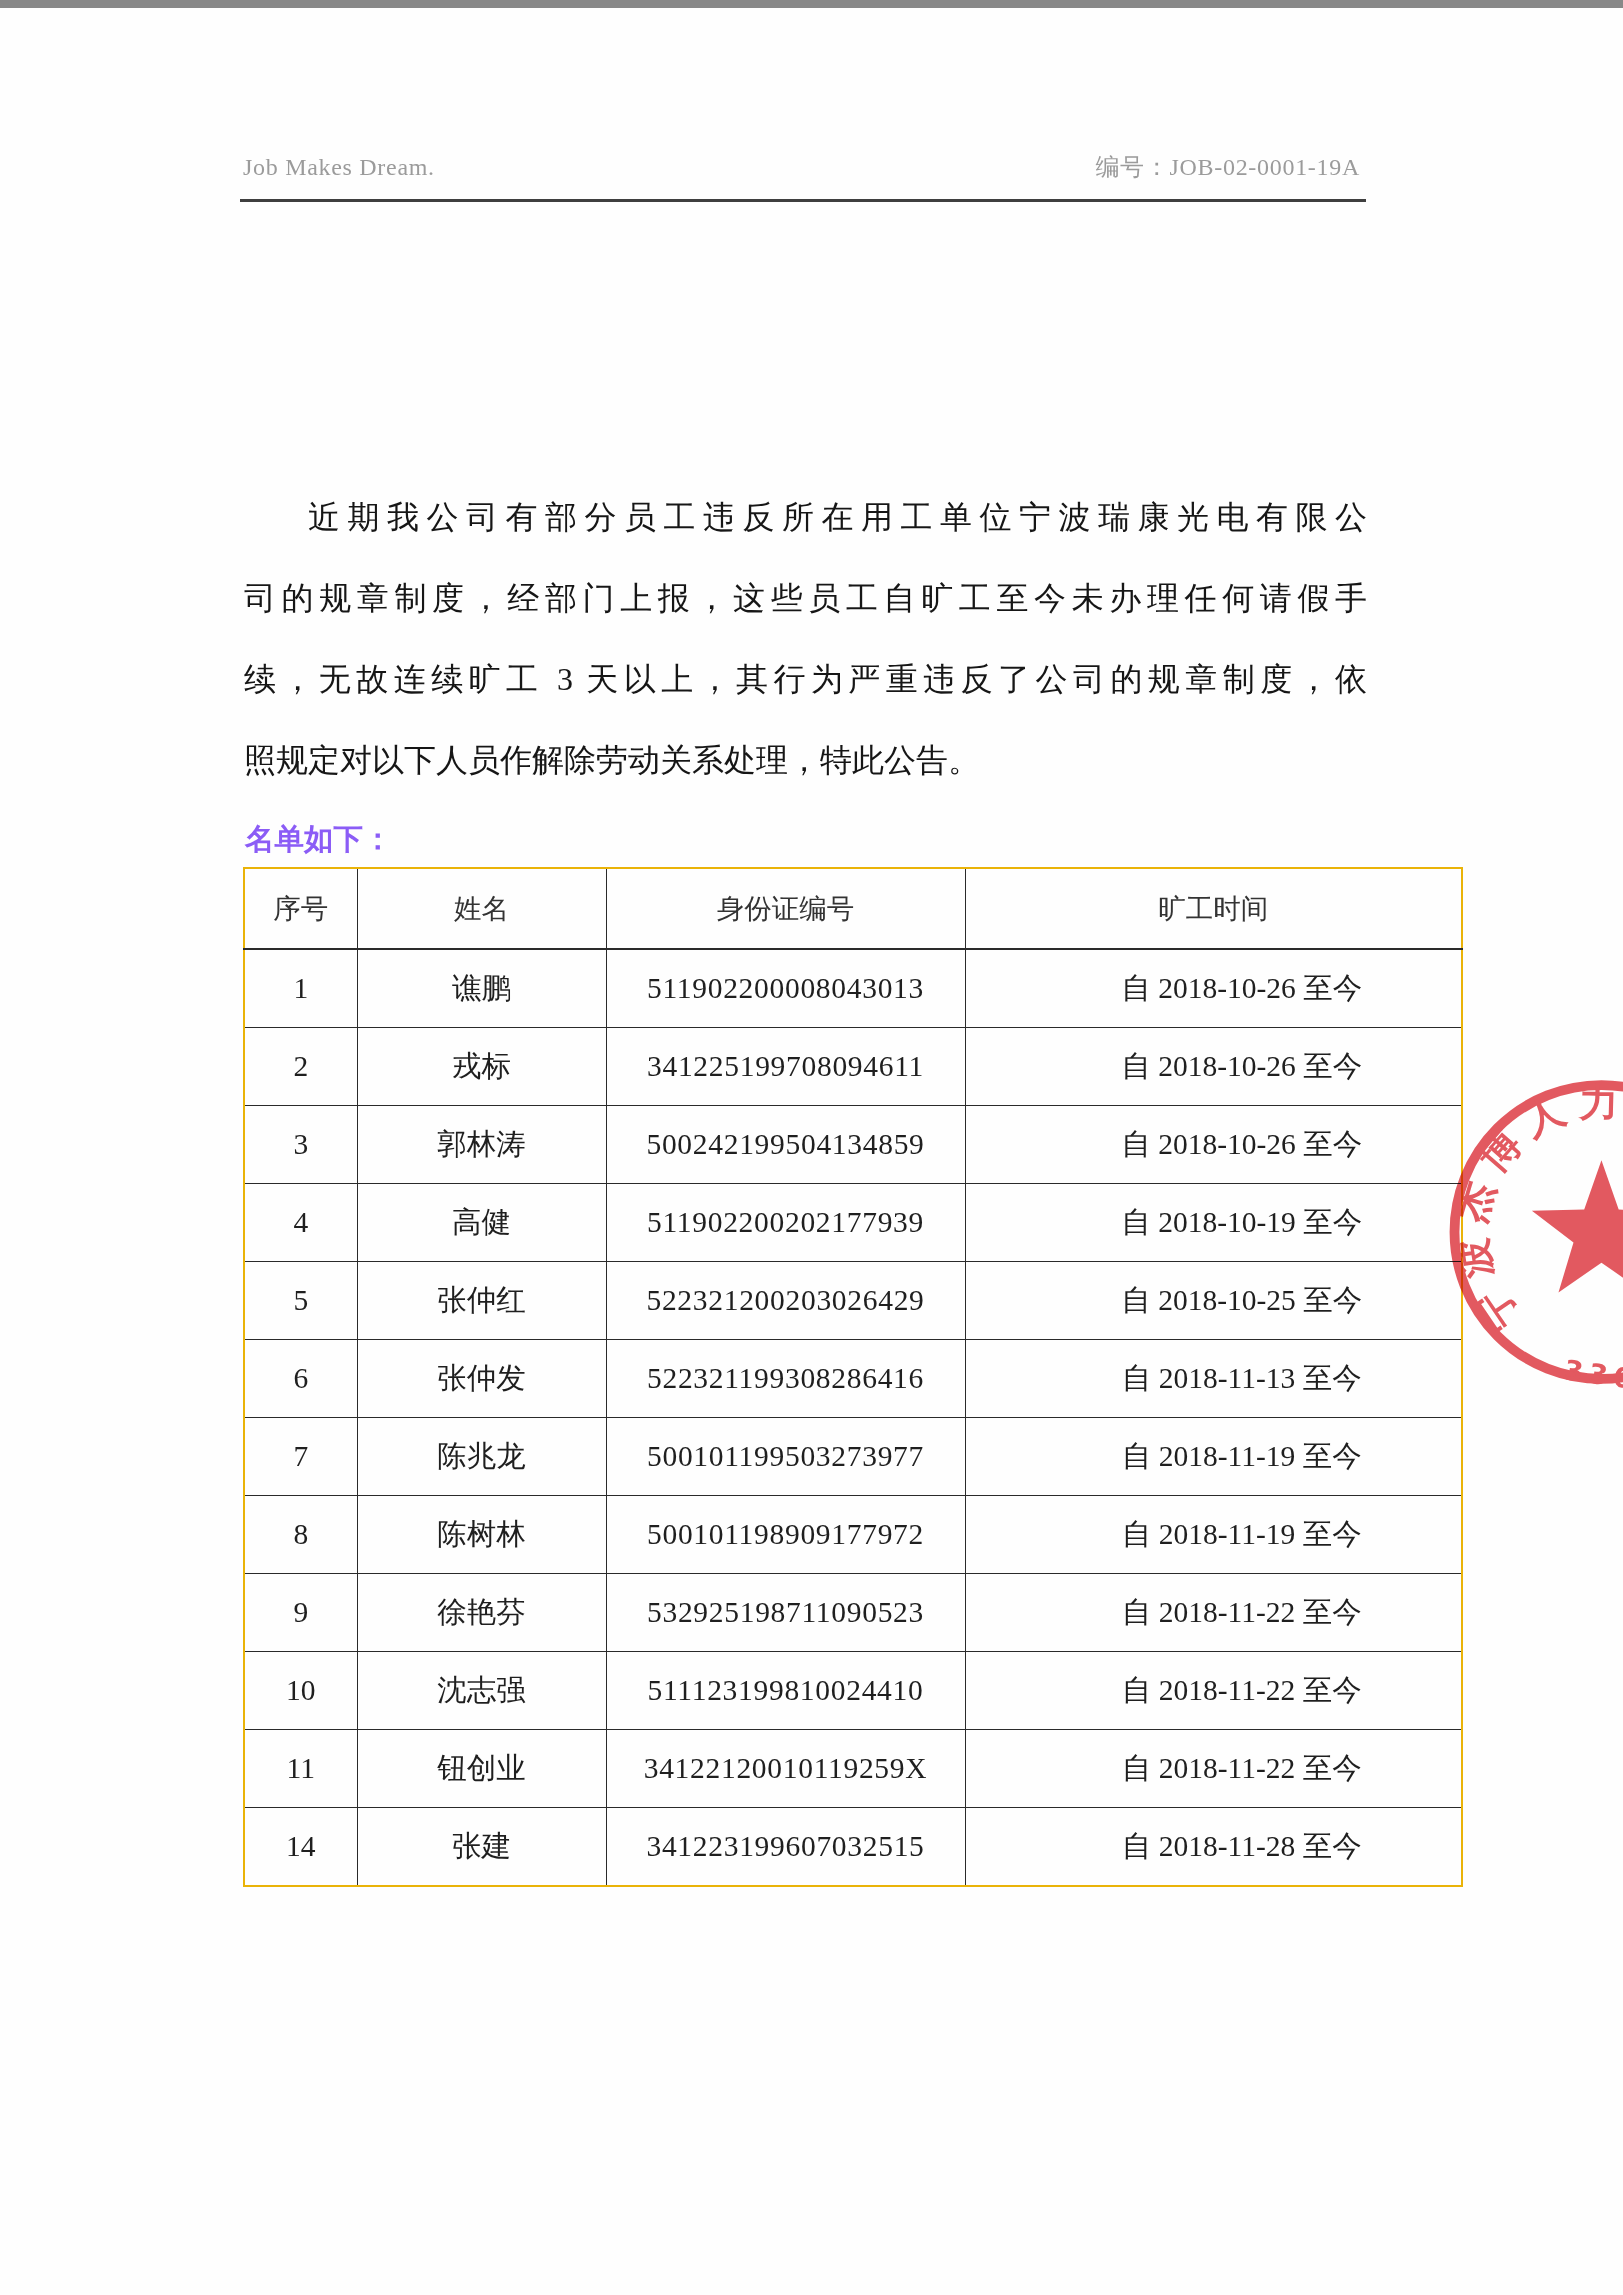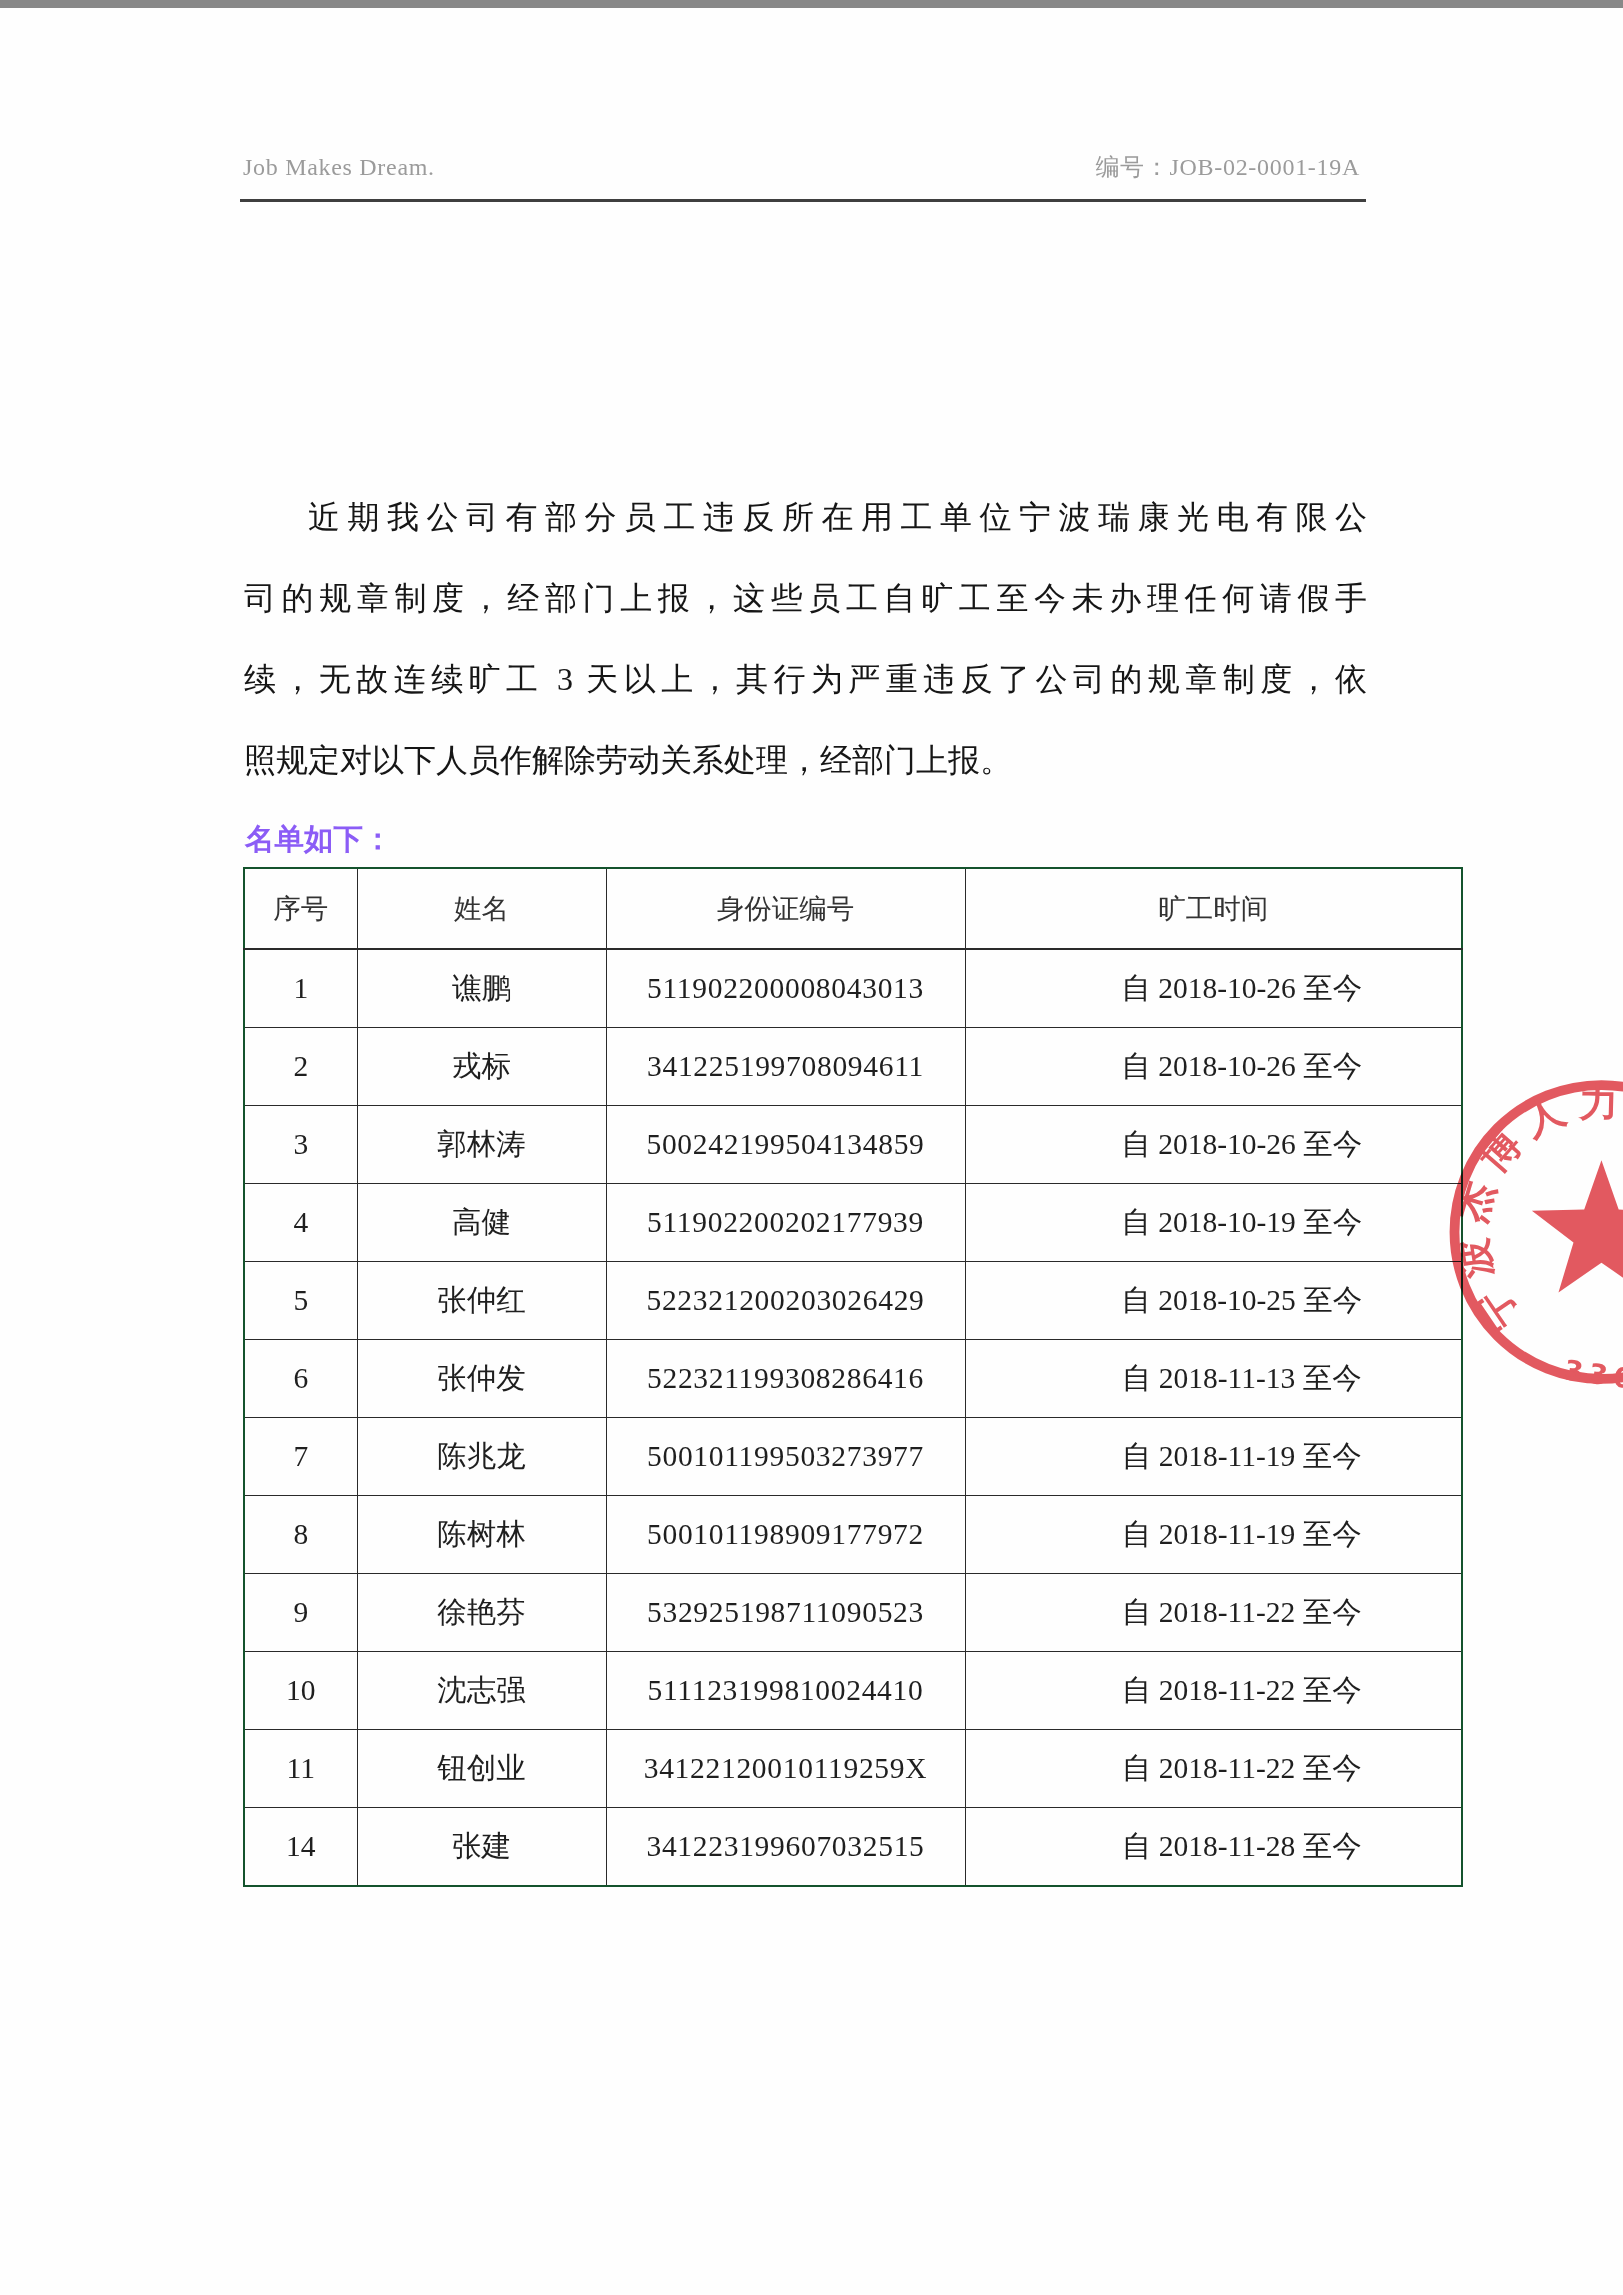--- a/index.html
+++ b/index.html
@@ -29,21 +29,21 @@
   .pl-0 { top:488px; } .pl-1 { top:569px; } .pl-2 { top:650px; } .pl-3 { top:731px; }
   .list-label { position:absolute; left:245px; top:812px; font-size:29.5px; font-weight:700; color:#8b5cf6; }
   table.roster {
     position:absolute; left:243px; top:859px; width:1218px;
     border-collapse:collapse; table-layout:fixed;
   }
   table.roster th, table.roster td {
     border:1.3px solid #2a2a2a; text-align:center; vertical-align:middle;
     font-weight:400; color:#1f1f1f; overflow:hidden;
   }
-  table.roster { border:2px solid #14532d; }
+  table.roster { border:2px solid #eab308; }
   table.roster thead th { height:77px; font-size:27.5px; color:#333; border-bottom-width:2px; }
   table.roster tbody td { height:75px; font-size:29.5px; }
   td.c-id { font-size:30px; letter-spacing:0.7px; }
   td.c-date { text-align:left; padding-left:58px;border-radius:24px; }
   .stamp {
     position:absolute; left:1414px; top:1034px; width:209px; height:380px;
     mix-blend-mode:multiply; opacity:.92;
   }
   .seal-ring { fill:none; stroke:var(--stamp-color); stroke-width:15px; }
   .seal-text { fill:var(--stamp-color); font-family:"Liberation Serif","DejaVu Serif",serif;
@@ -61,21 +61,21 @@
     <span>Job Makes Dream.</span>
     <span><span>编号：</span><span>JOB-02-0001-19A</span></span>
   </div>
   <div class="header-rule"></div>
 
 
   <div>
     <div class="para-line pl-0 just indent">近期我公司有部分员工违反所在用工单位宁波瑞康光电有限公</div>
     <div class="para-line pl-1 just">司的规章制度，经部门上报，这些员工自旷工至今未办理任何请假手</div>
     <div class="para-line pl-2 just">续，无故连续旷工 3 天以上，其行为严重违反了公司的规章制度，依</div>
-    <div class="para-line pl-3">照规定对以下人员作解除劳动关系处理，经部门上报。</div>
+    <div class="para-line pl-3">照规定对以下人员作解除劳动关系处理，特此公告。</div>
   </div>
 
   <div class="list-label">名单如下：</div>
 
   <table class="roster">
     <colgroup>
       <col style="width:113px">
         <col style="width:249px">
         <col style="width:359px">
         <col style="width:497px">

